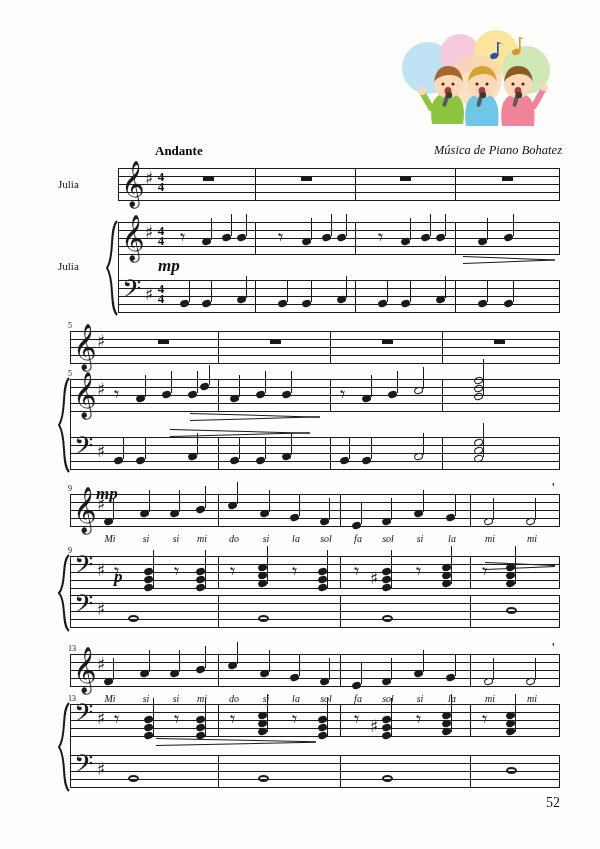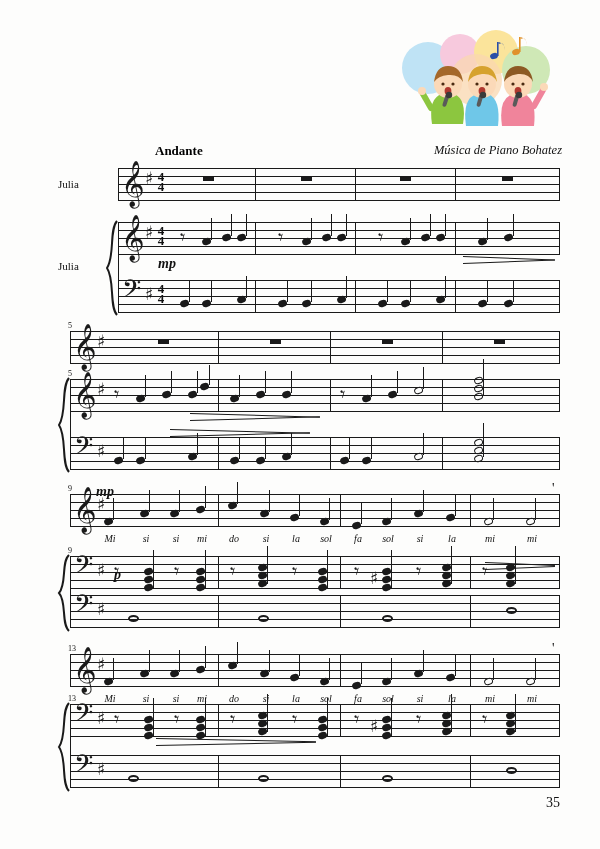--- a/index.html
+++ b/index.html
@@ -185,21 +185,21 @@
     position: absolute;
     left: 0;
     width: 100%;
     height: 1px;
     background: #1a1a1a;
     transform-origin: left center;
   }
 
   .dyn {
     position: absolute;
-    font-size: 14px;
+    font-size: 17px;
     font-style: italic;
     font-weight: bold;
     font-family: "Liberation Serif", serif;
     color: #111;
   }
   .lbl-inst {
     position: absolute;
     font-size: 11px;
     font-family: "Liberation Serif", serif;
     color: #111;
@@ -836,15 +836,15 @@
     </div>
 
     <div class="sysline" style="left:70px; top:704px; height:84px;"></div>
     <div class="brace" style="left:55px; top:702px;">
       <svg width="16" height="90" viewBox="0 0 16 90" xmlns="http://www.w3.org/2000/svg">
         <path d="M14 1 C6 9, 12 34, 4 45 C12 56, 6 81, 14 89" stroke="#1a1a1a" stroke-width="2" fill="none"></path>
       </svg>
     </div>
   </div>
 
-  <div class="pagenum">35</div>
+  <div class="pagenum">52</div>
 
 </div>
 
 </body></html>

